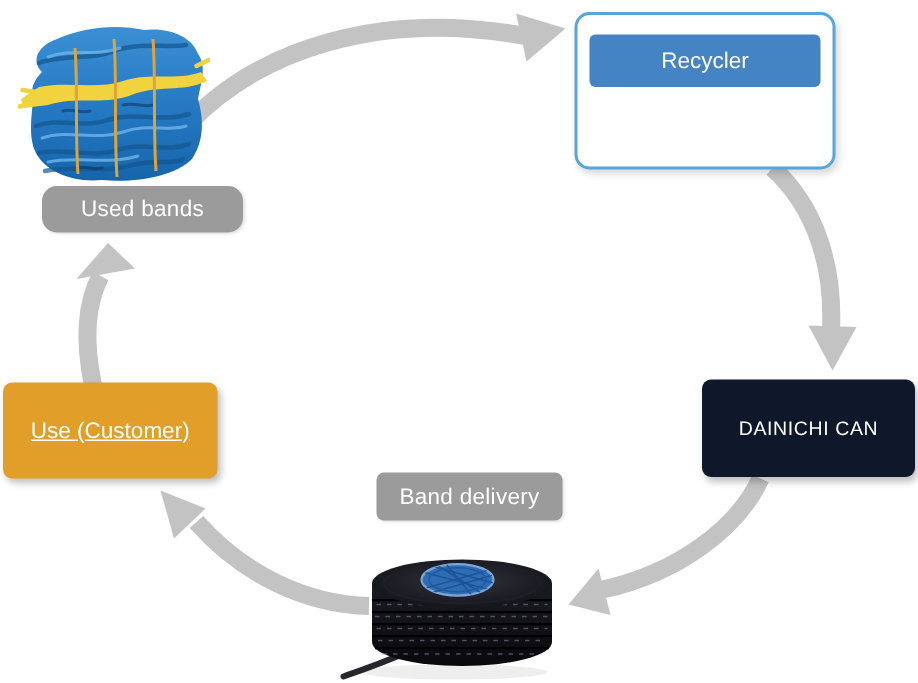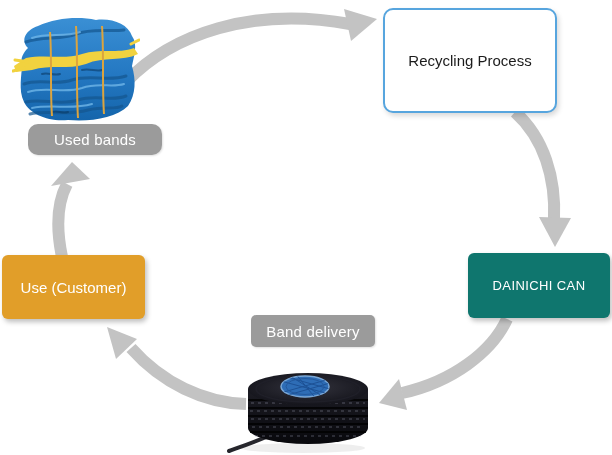--- a/index.html
+++ b/index.html
@@ -29,29 +29,30 @@
     margin-top:13px;width:154px;height:35px;background:#4484c4;border-radius:4px;
     color:#ffffff;font-size:15px;display:flex;align-items:center;justify-content:center;
   }
   .recycler-process{
     flex:1;display:flex;align-items:center;justify-content:center;
     color:#1b1b1b;font-size:15px;
   }
 
   .green-box{
     position:absolute;left:468px;top:253px;width:142px;height:65px;
-    background:#0f766e;border-radius:6px;color:#fff;font-size:13px;letter-spacing:.4px;
+    background:#0f172a;border-radius:6px;color:#fff;font-size:13px;letter-spacing:.4px;
     display:flex;align-items:center;justify-content:center;z-index:3;
     box-shadow:2px 3px 5px rgba(0,0,0,.25);
   }
   .orange-box{
     position:absolute;left:2px;top:255px;width:143px;height:64px;
     background:#e19e29;border-radius:6px;color:#fff;font-size:15px;
     display:flex;align-items:center;justify-content:center;z-index:3;
     box-shadow:2px 3px 5px rgba(0,0,0,.25);
+    text-decoration:underline;
   }
 
   .bale{position:absolute;left:12px;top:14px;z-index:2;}
   .roll{position:absolute;left:225px;top:358px;z-index:2;}
 </style>
 </head>
 <body>
 
 <div class="canvas">
 
@@ -156,21 +157,23 @@
         <path d="M70,15 L92,42" fill="none"></path>
     </g>
     <ellipse cx="80" cy="28.5" rx="19" ry="8" fill="none" stroke="#24599c" stroke-width="1"></ellipse>
   </svg>
 
   <div class="gray-label label-used-bands">
     <span>Used bands</span>
   </div>
 
   <div class="recycler-box">
-    <div class="recycler-process">Recycling Process</div>
+    <div class="recycler-button">
+      <span>Recycler</span>
+    </div>
   </div>
 
   <div class="green-box">
     <span>DAINICHI CAN</span>
   </div>
 
   <div class="orange-box">
     <span>Use (Customer)</span>
   </div>
 

